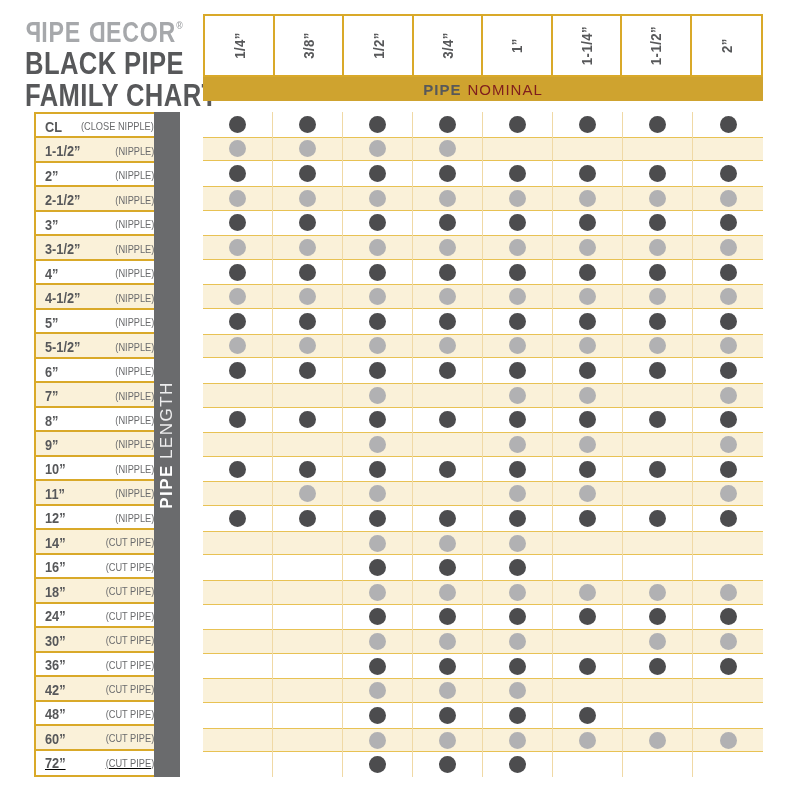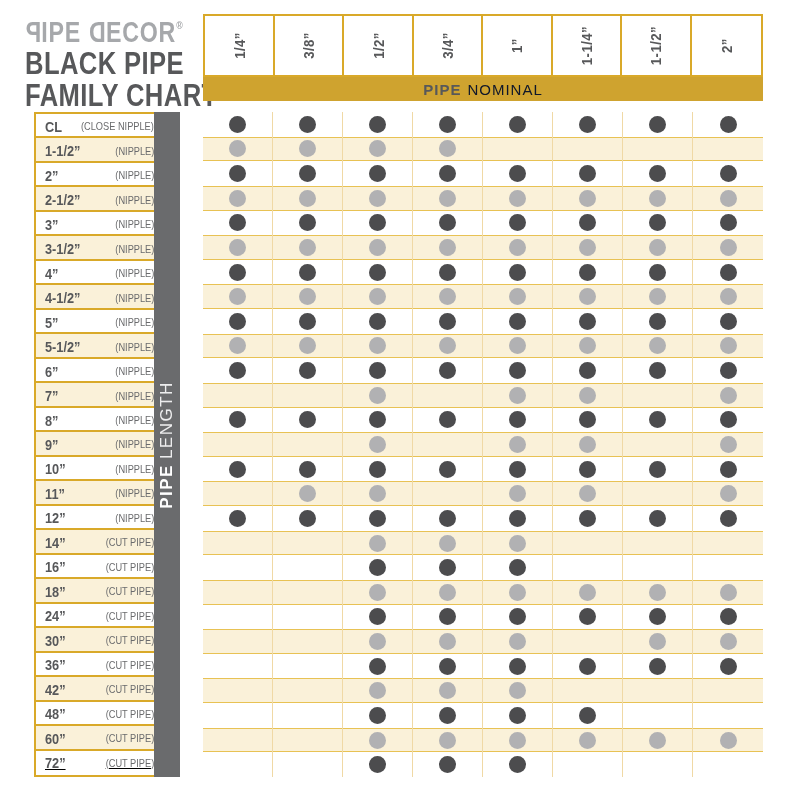--- a/index.html
+++ b/index.html
@@ -19,21 +19,21 @@
   .headers{position:absolute;left:203px;top:14px;width:560px;height:63px;box-sizing:border-box;
            border:2px solid #d9a929;background:#fff;display:grid;grid-template-columns:repeat(8,1fr);}
   .hcell{border-right:2px solid #d9a929;display:flex;align-items:center;justify-content:center;}
   .hcell:last-child{border-right:none;}
   .hlabel{transform:rotate(-90deg) scaleX(0.88);font-weight:bold;font-size:15px;color:#57585a;
           white-space:nowrap;letter-spacing:0.5px;}
 
   .nominal{position:absolute;left:203px;top:77px;width:560px;height:24px;background:#cfa32f;
            display:flex;align-items:center;justify-content:center;font-size:15px;letter-spacing:1px;}
   .nominal .bold{color:#57585a;font-weight:bold;margin-right:6px;}
-  .nominal .rest{color:#0f172a;}
+  .nominal .rest{color:#7f1d1d;}
 
   
   .labels{position:absolute;left:34px;top:112px;width:128px;height:665px;box-sizing:border-box;
           border:2px solid #d9a929;background:#fff;display:grid;grid-template-rows:repeat(27,1fr);}
   .lrow{display:flex;align-items:center;justify-content:space-between;padding:0 6px 0 9px;
         box-shadow:inset 0 -2px 0 #d9a929;}
   .lrow:last-child{box-shadow:none;text-decoration:underline;}
   .lrow.cream{background:#faf1d9;}
   .lsize{font-weight:bold;font-size:15px;color:#57585a;transform:scaleX(0.85);
          transform-origin:left;white-space:nowrap;}

